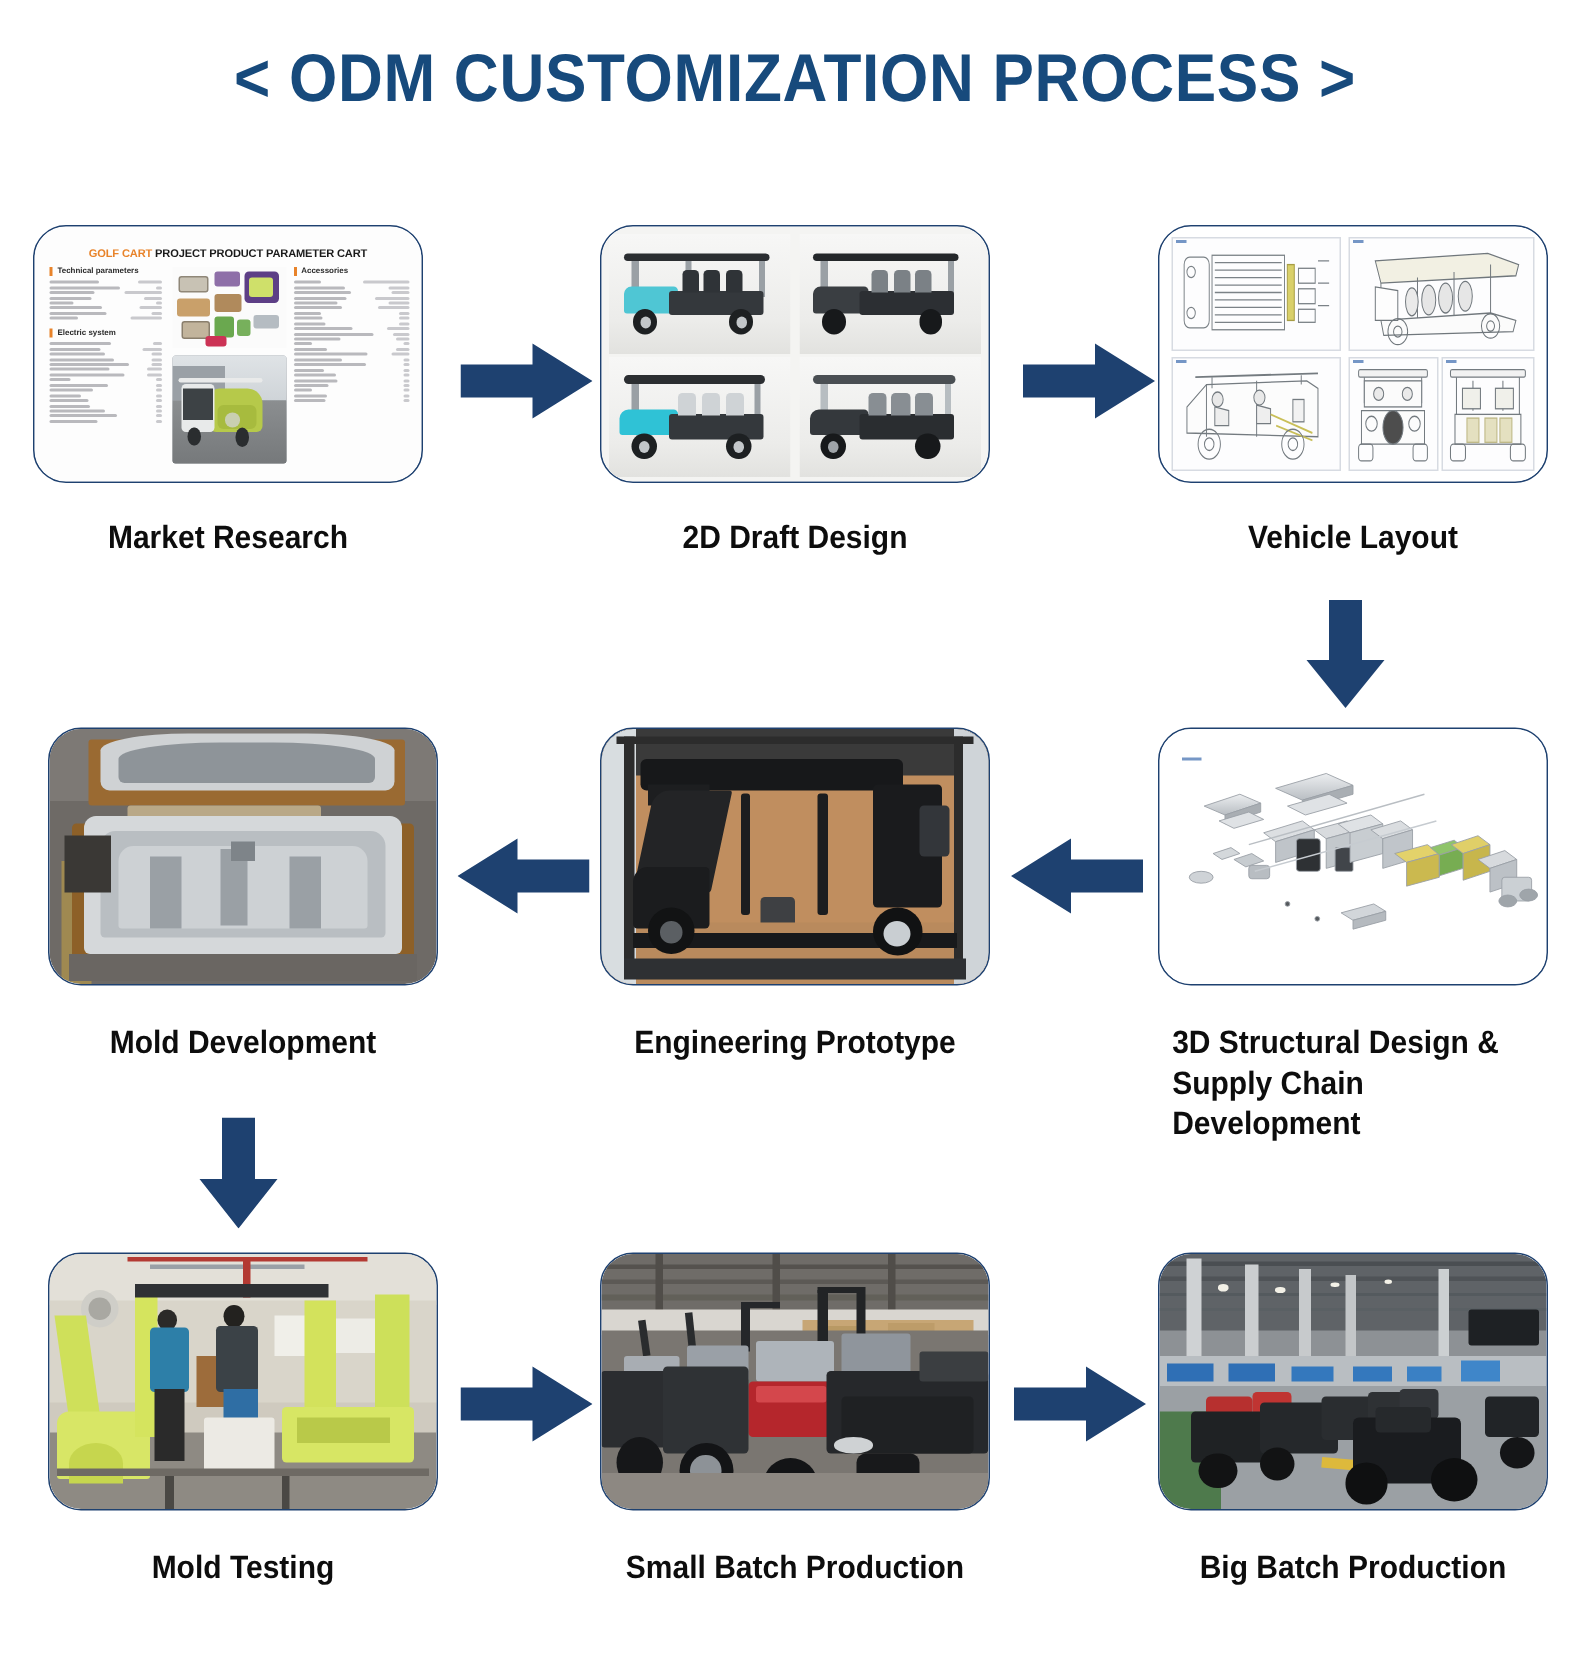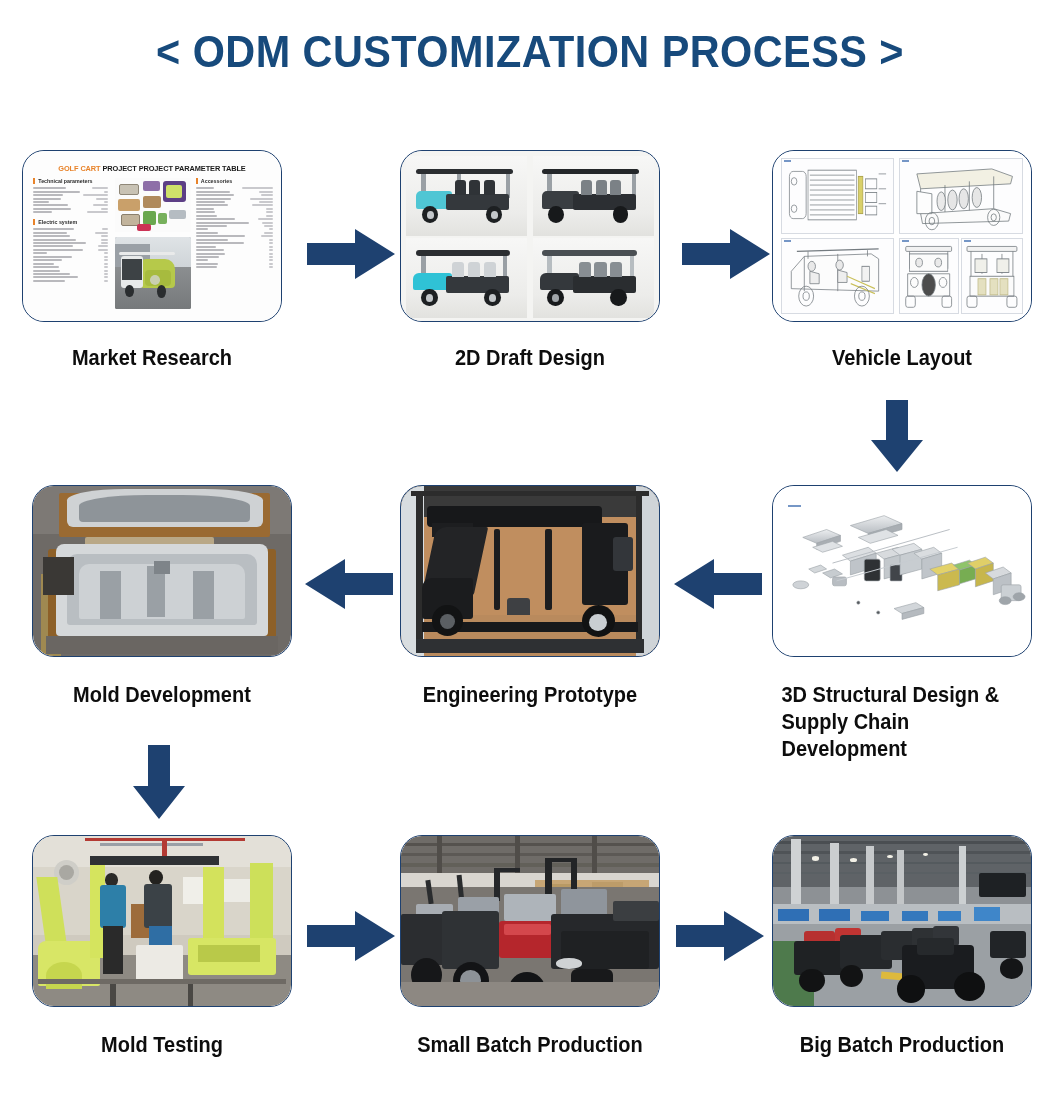--- a/index.html
+++ b/index.html
@@ -118,21 +118,21 @@
 <body>
 
 <div id="page">
 
   <div class="title">&lt; ODM CUSTOMIZATION PROCESS &gt;</div>
 
   <div class="card" style="left:22px; top:150px; width:260px; height:172px;">
     <div class="photo">
       <div class="sheet">
         <div class="sheet-title">
-          <span class="gc">GOLF CART</span><span> PROJECT PROJECT PARAMETER TABLE</span>
+          <span class="gc">GOLF CART</span><span> PROJECT PRODUCT PARAMETER CART</span>
         </div>
 
         <div class="col" style="left:4%; top:16%; width:29%;">
           <div class="col-head">Technical parameters</div>
           <div class="rows">
             <div class="rowln">
                 <i style="width:44%"></i>
                 <i class="v" style="width:22%"></i>
               </div>
             <div class="rowln">

